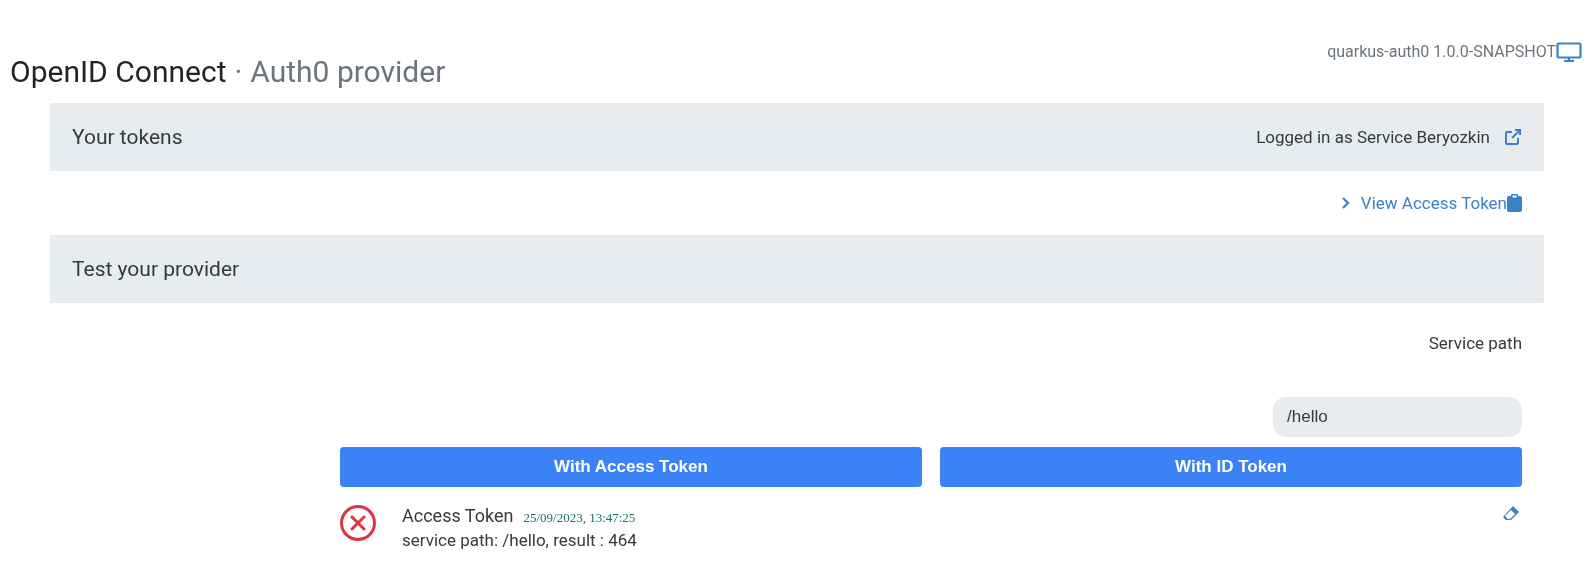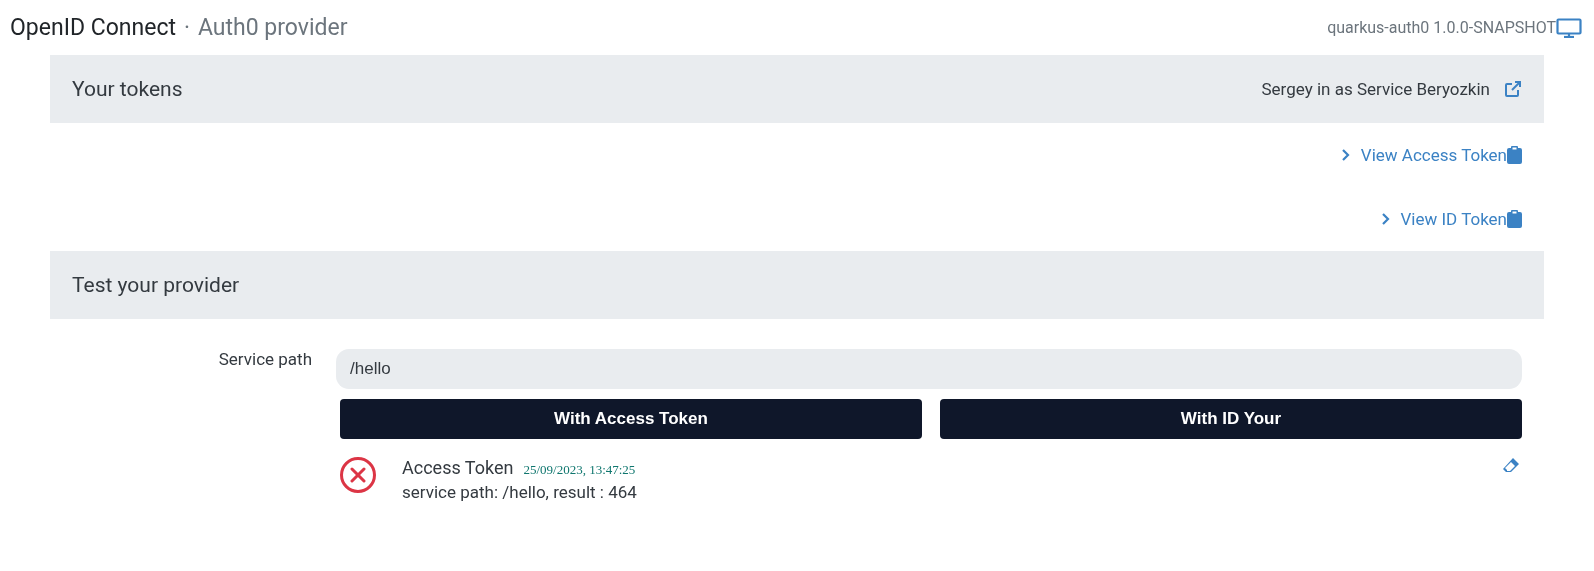--- a/index.html
+++ b/index.html
@@ -12,21 +12,22 @@
     .page-header {
       display: flex;
       align-items: center;
       justify-content: space-between;
       padding: 14px 12px 14px 10px;
     }
     .page-header-left {
       display: flex;
       align-items: center;
       gap: 8px;
-      font-size: 23px;
+      font-size: 30px;
+      margin-top: 40px;
     }
     .page-title { color: #212529; font-weight: 400; }
     .page-dot { color: #6c757d; }
     .page-subtitle { color: #6c757d; }
     .page-header-right {
       display: flex;
       align-items: center;
       font-size: 16px;
       color: #6c757d;
       margin-left: 29px;
@@ -63,23 +64,24 @@
       color: #3b82c4;
       font-size: 17px;
       cursor: pointer;
     }
     .chevron { width: 10px; height: 14px; color: #3b82c4; }
     .clipboard-icon { width: 15px; height: 18px; color: #3b82c4; }
     .eraser-icon { width: 18px; height: 16px; color: #3b82c4; }
     .form-area { padding: 30px 22px 0 22px; }
     .form-row {
       display: flex;
-      align-items: flex-start;
-      gap: 24px;
+      align-items: flex-end;
+      gap: 44px;
       margin-bottom: 10px;
+      flex-direction: column;
     }
     .form-label {
       width: 240px;
       text-align: right;
       font-size: 17px;
       color: #343a40;
     }
     .form-input {
       flex: 1;
       background: #e9ecef;
@@ -89,21 +91,21 @@
       color: #343a40;
       border-radius: 13px;
     }
     .button-row {
       display: flex;
       gap: 18px;
       margin-left: 268px;
     }
     .btn {
       flex: 1;
-      background: #0f172a;
+      background: #3b82f6;
       color: #fff;
       border: none;
       padding: 10px 0;
       font-size: 17px;
       font-weight: 600;
       border-radius: 4px;
       cursor: pointer;
     }
     .result-row {
       display: flex;
@@ -147,65 +149,54 @@
       <line x1="13" y1="15.5" x2="13" y2="19"></line>
     </svg>
   </div>
 </div>
 
 <div class="content">
 
   <div class="panel-header">
     <span>Your tokens</span>
     <div class="panel-right">
-      <span><span>Sergey in as </span><span>Service Beryozkin</span></span>
+      <span><span>Logged in as </span><span>Service Beryozkin</span></span>
       <svg class="ext-link-icon" viewBox="0 0 18 18" fill="none" stroke="currentColor" stroke-width="2">
         <path d="M14 10v5a1 1 0 0 1-1 1H3a1 1 0 0 1-1-1V5a1 1 0 0 1 1-1h5"></path>
         <path d="M11 2h5v5"></path>
         <path d="M8 10L16 2"></path>
       </svg>
     </div>
   </div>
 
   <div class="token-row">
     <div class="token-link">
       <svg class="chevron" viewBox="0 0 10 14" fill="none" stroke="currentColor" stroke-width="2.2">
           <path d="M2 2l5 5-5 5"></path>
         </svg>
       <span>View Access Token</span>
     </div>
     <svg class="clipboard-icon" viewBox="0 0 15 18" fill="currentColor">
       <path d="M10 0H5a1 1 0 0 0-1 1v1H2a2 2 0 0 0-2 2v12a2 2 0 0 0 2 2h11a2 2 0 0 0 2-2V4a2 2 0 0 0-2-2h-2V1a1 1 0 0 0-1-1z M5.5 1.5h4v2h-4z"></path>
     </svg>
   </div>
 
-  <div class="token-row">
-    <div class="token-link">
-      <svg class="chevron" viewBox="0 0 10 14" fill="none" stroke="currentColor" stroke-width="2.2">
-          <path d="M2 2l5 5-5 5"></path>
-        </svg>
-      <span>View ID Token</span>
-    </div>
-    <svg class="clipboard-icon" viewBox="0 0 15 18" fill="currentColor">
-      <path d="M10 0H5a1 1 0 0 0-1 1v1H2a2 2 0 0 0-2 2v12a2 2 0 0 0 2 2h11a2 2 0 0 0 2-2V4a2 2 0 0 0-2-2h-2V1a1 1 0 0 0-1-1z M5.5 1.5h4v2h-4z"></path>
-    </svg>
-  </div>
 
   <div class="panel-header">
     <span>Test your provider</span>
   </div>
 
   <div class="form-area">
     <div class="form-row">
       <div class="form-label">Service path</div>
       <input class="form-input" type="text" value="/hello" style="">
     </div>
     <div class="button-row">
       <button class="btn">With Access Token</button>
-      <button class="btn">With ID Your</button>
+      <button class="btn">With ID Token</button>
     </div>
 
     <div class="result-row">
       <div class="error-icon">
         <svg class="error-x" viewBox="0 0 16 16" fill="none" stroke="currentColor" stroke-width="3" stroke-linecap="round">
           <line x1="2" y1="2" x2="14" y2="14"></line>
           <line x1="14" y1="2" x2="2" y2="14"></line>
         </svg>
       </div>
       <div class="result-body">

